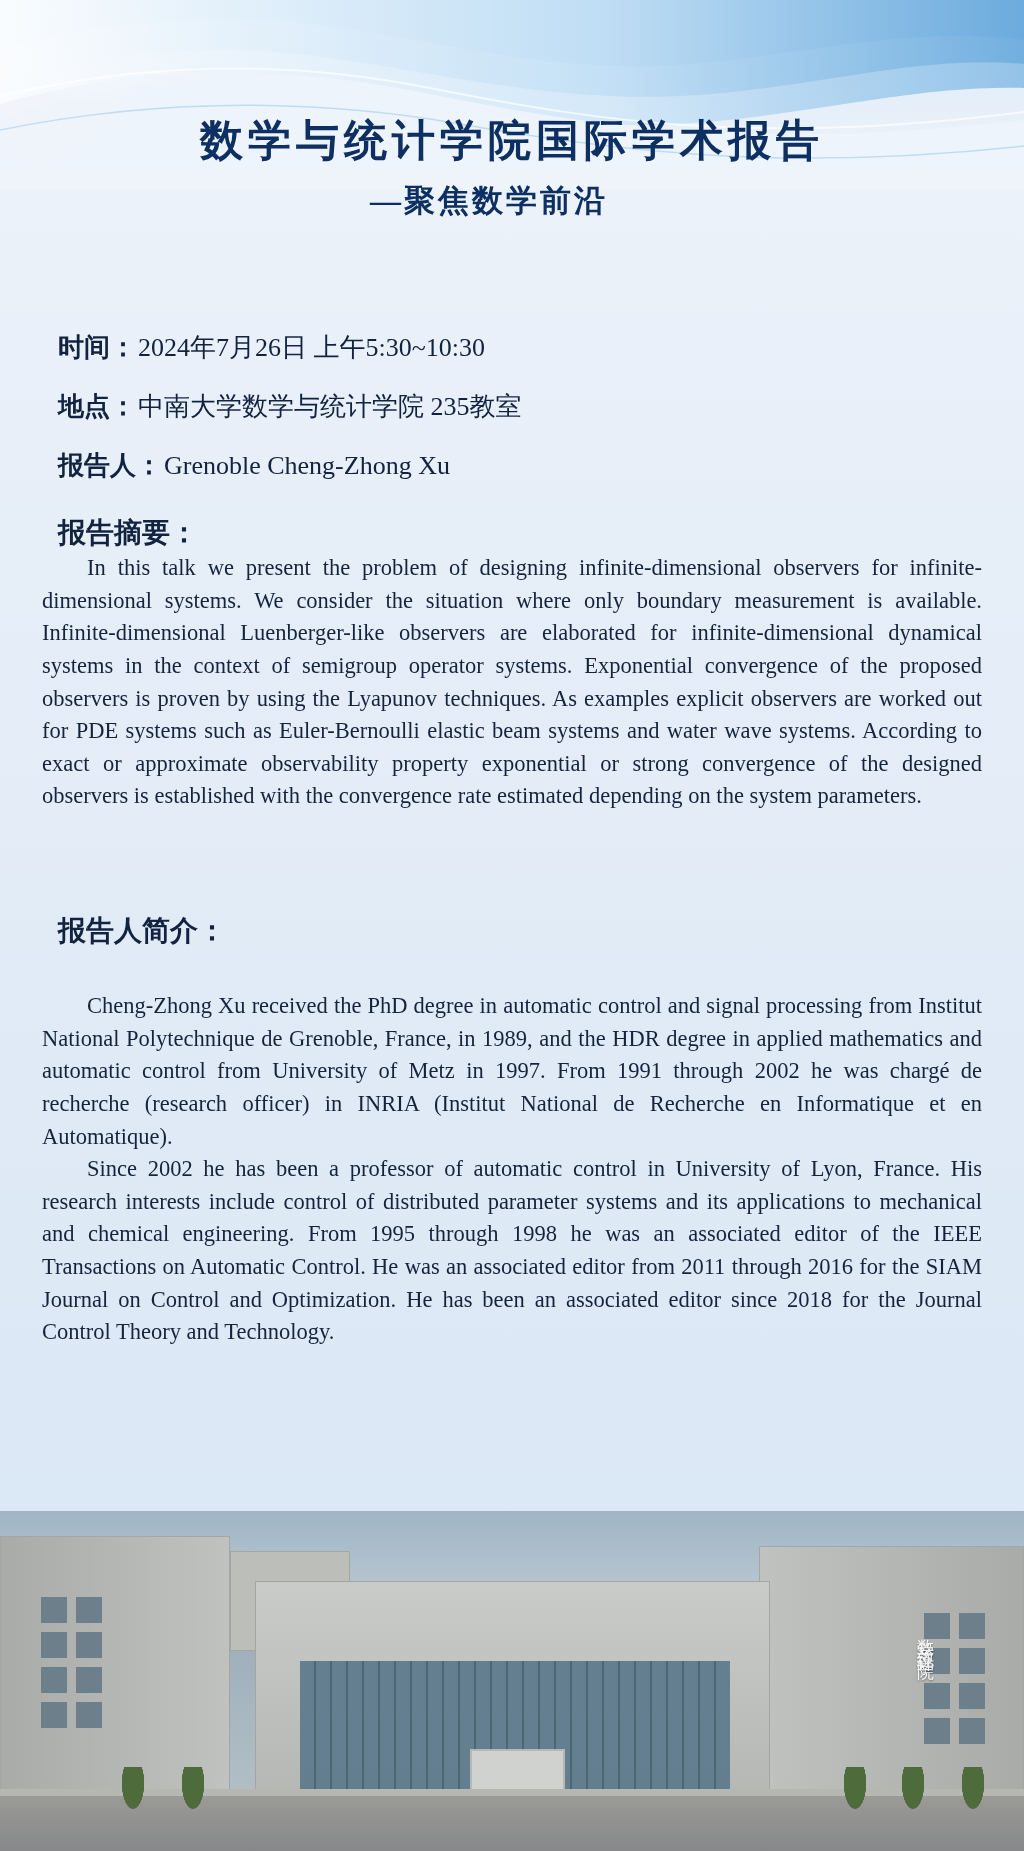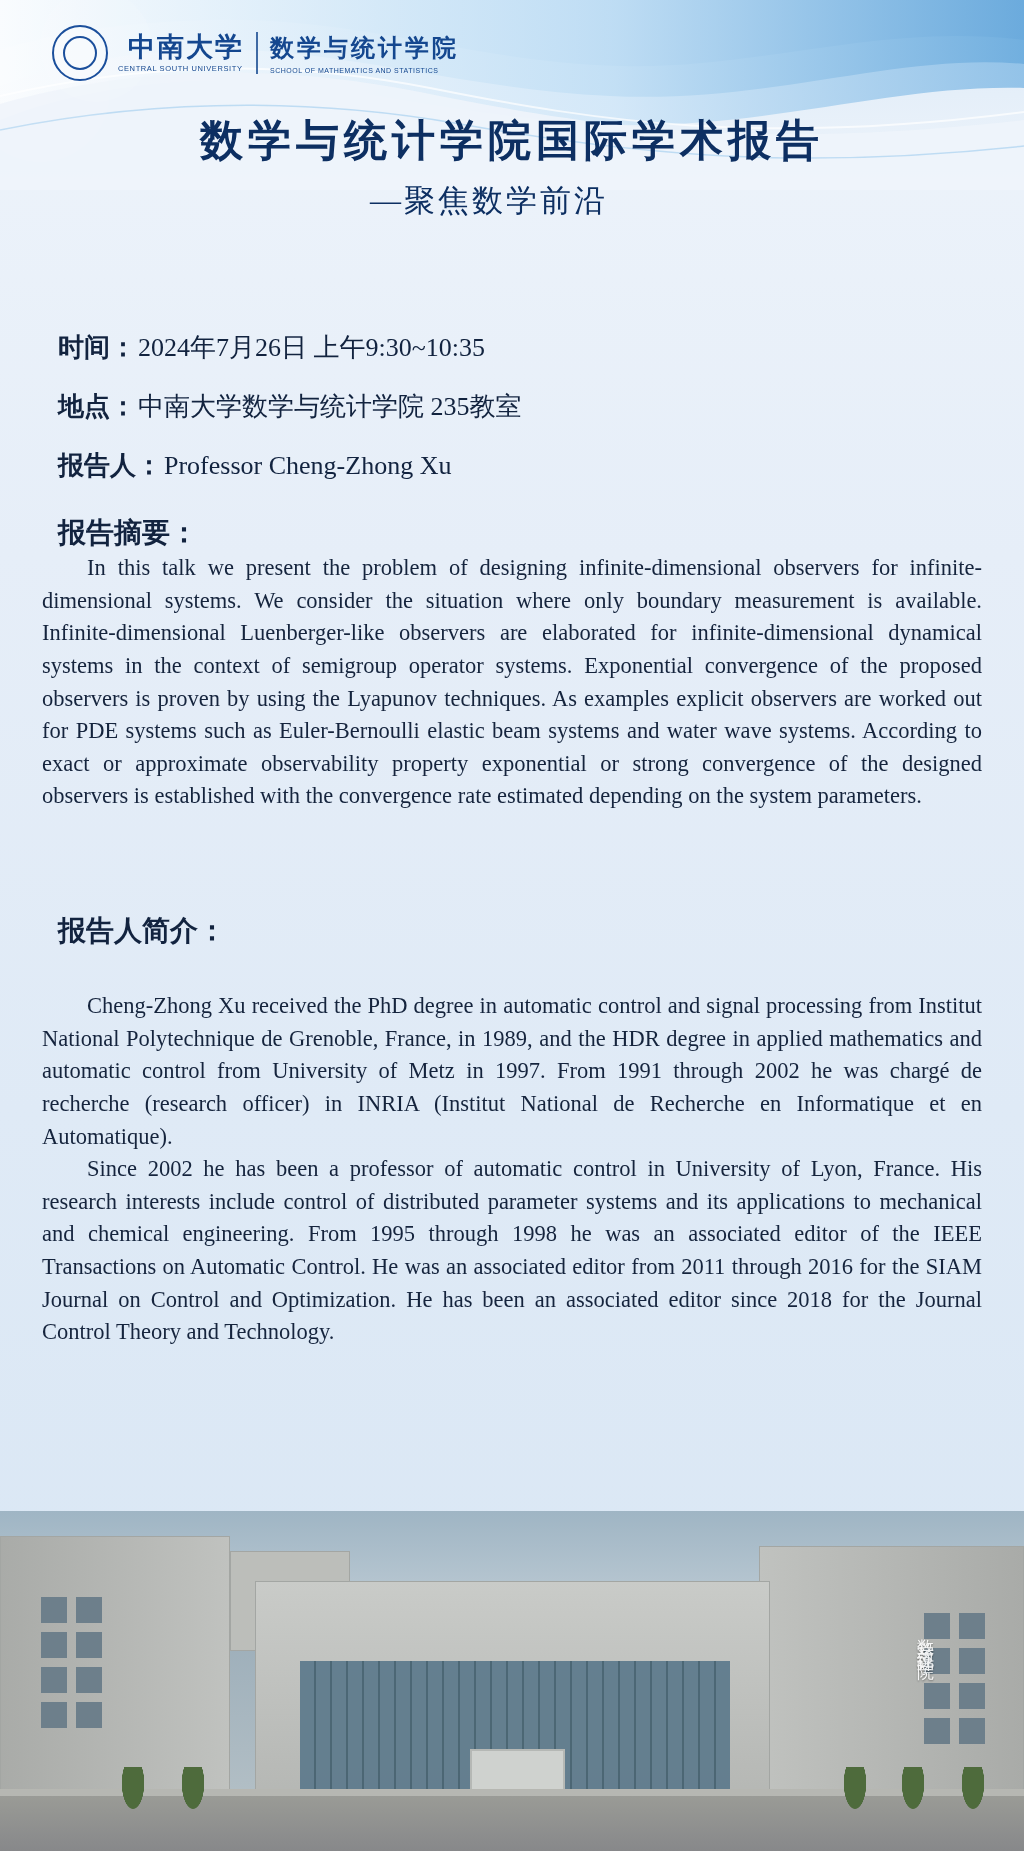--- a/index.html
+++ b/index.html
@@ -109,21 +109,21 @@
     font-family: "Liberation Serif", serif;
     box-sizing: border-box;
   }
   .title-sub {
     position: absolute;
     top: 180px;
     left: 0;
     width: 818px;
     text-align: center;
     font-size: 31px;
-    font-weight: normal;
+    font-weight: bold;
     color: #0d2f62;
     letter-spacing: 3px;
     padding-left: 160px;
     box-sizing: border-box;
     font-family: "Liberation Serif", serif;
   }
 
   .topic-block {
     position: absolute;
     top: 228px;
@@ -319,45 +319,33 @@
       <path d="M0,0 L1024,0 L1024,64 C900,52 770,104 610,96 C450,88 330,44 190,50 C110,54 50,68 0,86 Z" fill="url(#g2)" opacity="0.85"></path>
       <path d="M0,0 L1024,0 L1024,88 C890,84 760,132 600,124 C440,116 320,74 180,82 C100,88 46,102 0,120 Z" fill="url(#g3)" opacity="0.8"></path>
       <path d="M0,104 C120,70 260,60 420,92 C580,124 740,152 1024,120 L1024,190 L0,190 Z" fill="#eef4fb" opacity="0.9"></path>
       <path d="M0,96 C140,64 280,58 430,88 C600,122 760,146 1024,112" fill="none" stroke="#ffffff" stroke-width="2" opacity="0.7"></path>
       <path d="M0,130 C150,100 300,96 460,124 C640,156 800,170 1024,146" fill="none" stroke="#9ecbee" stroke-width="1.5" opacity="0.6"></path>
       <circle cx="96" cy="46" r="56" fill="#ffffff" opacity="0.10"></circle>
       <circle cx="40" cy="92" r="70" fill="#ffffff" opacity="0.08"></circle>
     </svg>
   </div>
 
-  <div class="logo-wrap">
-    <div class="logo-seal"></div>
-    <div style="margin-left:10px;">
-      <div class="logo-cn">中南大学</div>
-      <div class="logo-en">CENTRAL SOUTH UNIVERSITY</div>
-    </div>
-    <div class="logo-divider"></div>
-    <div>
-      <div class="logo-right-cn">数学与统计学院</div>
-      <div class="logo-right-en">SCHOOL OF MATHEMATICS AND STATISTICS</div>
-    </div>
-  </div>
 
   <div class="title-main">数学与统计学院国际学术报告</div>
   <div class="title-sub">—聚焦数学前沿</div>
 
 
   <div class="meta-line" id="meta-time">
-    <span class="meta-label">时间：</span><span class="meta-value">2024年7月26日 上午9:30~10:35</span>
+    <span class="meta-label">时间：</span><span class="meta-value">2024年7月26日 上午5:30~10:30</span>
   </div>
   <div class="meta-line" id="meta-place">
     <span class="meta-label">地点：</span><span class="meta-value">中南大学数学与统计学院 235教室</span>
   </div>
   <div class="meta-line" id="meta-speaker">
-    <span class="meta-label">报告人：</span><span class="meta-value">Professor  Cheng-Zhong Xu</span>
+    <span class="meta-label">报告人：</span><span class="meta-value">Grenoble  Cheng-Zhong Xu</span>
   </div>
 
   <div class="section-head" id="abstract-head">报告摘要：</div>
   <div class="body-text" id="abstract-body">
     <p>In this talk we present the problem of designing infinite-dimensional observers for infinite-dimensional systems. We consider the situation where only boundary measurement is available. Infinite-dimensional Luenberger-like observers are elaborated for infinite-dimensional dynamical systems in the context of semigroup operator systems. Exponential convergence of the proposed observers is proven by using the Lyapunov techniques. As examples explicit observers are worked out for PDE systems such as Euler-Bernoulli elastic beam systems and water wave systems. According to exact or approximate observability property exponential or strong convergence of the designed observers is established with the convergence rate estimated depending on the system parameters.</p>
   </div>
 
   <div class="section-head" id="bio-head">报告人简介：</div>
   <div class="body-text" id="bio-body">
     <p>Cheng-Zhong Xu received the PhD degree in automatic control and signal processing from Institut National Polytechnique de Grenoble, France, in 1989, and the HDR degree in applied mathematics and automatic control from University of Metz in 1997. From 1991 through 2002 he was chargé de recherche (research officer) in INRIA (Institut National de Recherche en Informatique et en Automatique).</p>

